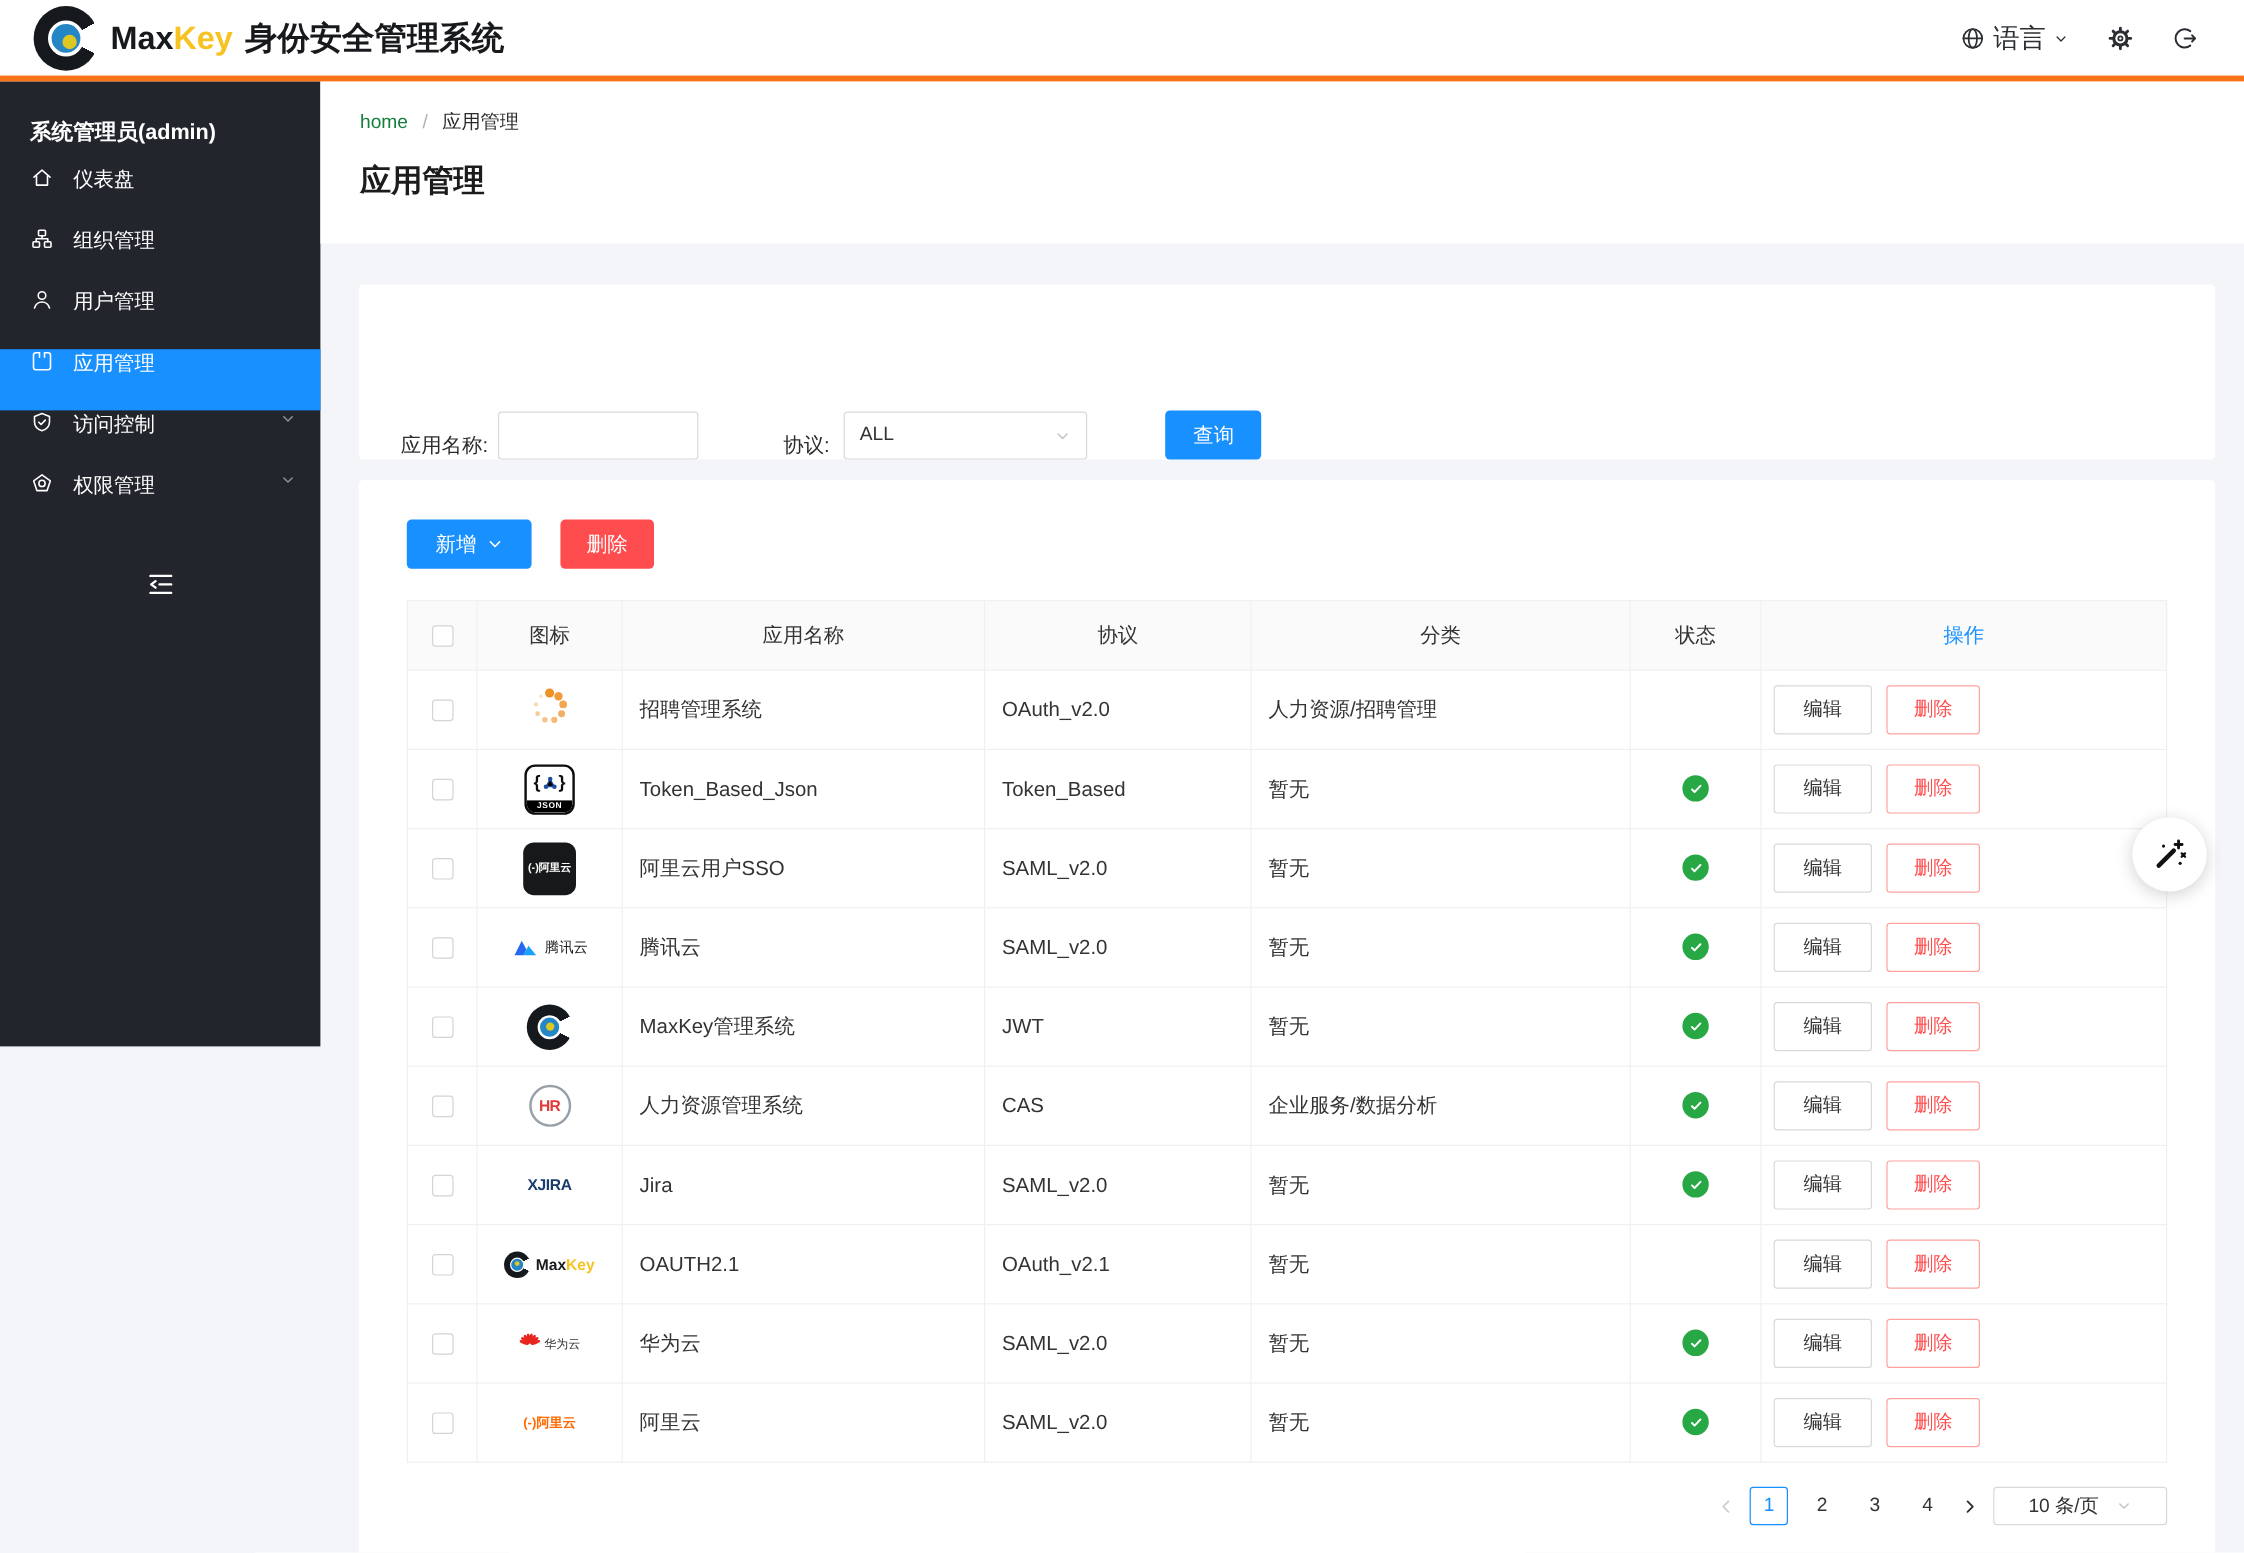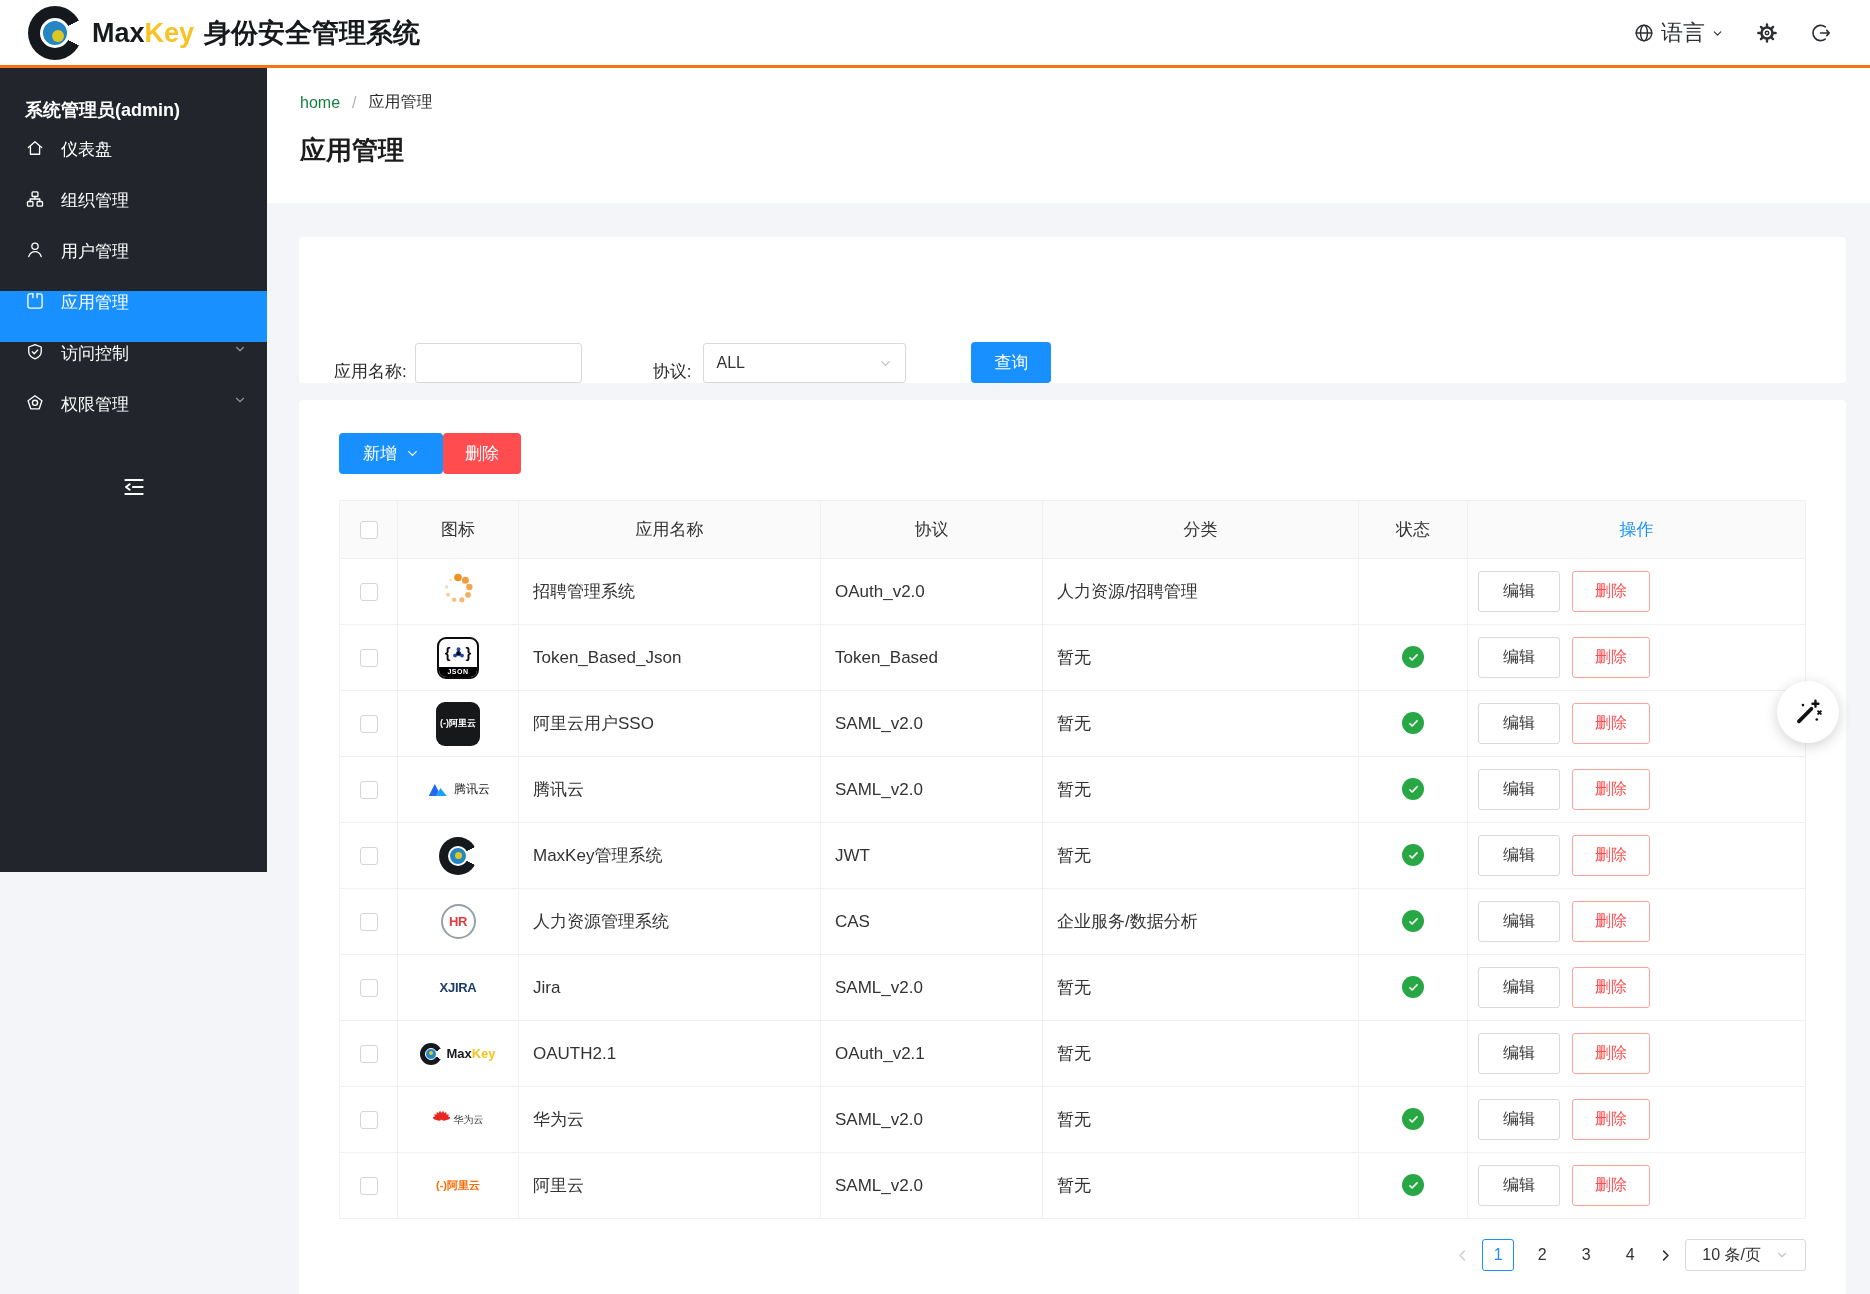--- a/index.html
+++ b/index.html
@@ -1,20 +1,20 @@
 <!DOCTYPE html>
 <html><head>
 <meta charset="utf-8">
 <style>
   * { margin:0; padding:0; box-sizing:border-box; }
   html,body { width:1870px; height:1294px; font-family:"Liberation Sans", sans-serif; }
   .app { width:1870px; height:1294px; position:relative; background:#f4f5f8; overflow:hidden; display:flex; flex-direction:column; }
 
   
-  .navbar { flex:0 0 68px; height:68px; background:#fff; display:flex; align-items:center; padding:0 38px 0 28px; border-bottom:3px solid #f97316; }
+  .navbar { flex:0 0 68px; height:68px; background:#fff; display:flex; align-items:center; padding:0 38px 0 28px; border-bottom:5px solid #f97316; }
   .brand { display:flex; align-items:center; }
   .logo-badge { width:54px; height:54px; border-radius:50%; position:relative; margin-right:10px;
      background:conic-gradient(#15181c 0 62deg, rgba(0,0,0,0) 62deg 118deg, #15181c 118deg 360deg); }
   .logo-badge .ring { position:absolute; left:12px; top:12px; width:30px; height:30px; border-radius:50%; background:#2586c6; border:3px solid #fff; }
   .logo-badge .core { position:absolute; left:9px; top:9px; width:12px; height:12px; border-radius:50%; background:#ddc723; }
   .brand-text { font-size:27px; font-weight:bold; color:#17191c; }
   .brand-text .gold { color:#f7c322; }
   .brand-text .suffix { margin-left:10px; }
   .nav-actions { margin-left:auto; display:flex; align-items:center; gap:32px; color:#2b2f33; }
   .nav-actions svg { width:22px; height:22px; }
@@ -52,21 +52,21 @@
   .f-label { font-size:17px; color:#2b2b2b; }
   .f-input { width:167px; height:40px; border:1px solid #d9d9d9; border-radius:3px; margin-left:8px; padding:0 10px; font-size:16px; outline:none; }
   .f-select { width:203px; height:40px; border:1px solid #d9d9d9; border-radius:3px; margin-left:12px; display:flex; align-items:center; padding:0 12px; font-size:16px; color:#333; cursor:pointer; }
   .f-select .caret { margin-left:auto; color:#c3c3c3; display:flex; }
   .f-select .caret svg { width:15px; height:15px; }
   .lbl-proto { margin-left:71px; }
   .btn { border:none; cursor:pointer; font-family:inherit; }
   .btn-primary { background:#1890ff; color:#fff; font-size:17px; border-radius:4px; height:41px; }
   .btn-search { width:80px; margin-left:65px; }
   .table-card { margin-top:17px; padding:33px 40px 0 40px; min-height:894px; }
-  .toolbar { display:flex; }
+  .toolbar { display:flex; gap:24px; }
   .btn-add { width:104px; display:flex; align-items:center; justify-content:center; gap:9px; }
   .btn-add svg { width:13px; height:13px; }
   .btn-danger { background:#ff4d4f; color:#fff; font-size:17px; border-radius:4px; height:41px; width:78px; }
 
   
   table { margin-top:26px; width:100%; border-collapse:collapse; table-layout:fixed; }
   th { height:58px; background:#fafafa; font-weight:normal; font-size:17px; color:#333; border:1px solid #f0f0f0; text-align:center; }
   th.op-head { color:#1890ff; }
   td { height:66px; border:1px solid #f0f0f0; font-size:17px; color:#333; padding:0 14px; background:#fff; }
   .c-check, .c-icon, .c-status { text-align:center; }
@@ -104,21 +104,21 @@
   .aliyun-orange { color:#ff6a00; font-size:11px; font-weight:bold; white-space:nowrap; }
   .spinner svg { width:38px; height:38px; }
 
   
   .pagination { display:flex; justify-content:flex-end; align-items:center; gap:12px; margin-top:20px; padding-bottom:26px; }
   .pg-item { min-width:32px; height:32px; display:flex; align-items:center; justify-content:center; font-size:16px; color:#333; border-radius:3px; cursor:pointer; }
   .pg-item.current { border:1px solid #1890ff; color:#1890ff; background:#fff; }
   .pg-nav { color:#2b2b2b; display:flex; }
   .pg-nav svg { width:15px; height:15px; }
   .pg-nav.disabled { color:#cfcfcf; }
-  .pg-size { height:32px; border:1px solid #d9d9d9; border-radius:3px; display:flex; align-items:center; gap:14px; padding:0 16px; font-size:16px; color:#333; cursor:pointer; }
+  .pg-size { height:32px; border:1px solid #d9d9d9; border-radius:3px; display:flex; align-items:center; gap:14px; padding:0 28px; font-size:16px; color:#333; cursor:pointer; }
   .pg-size .caret { color:#c3c3c3; display:flex; }
   .pg-size .caret svg { width:14px; height:14px; }
 
   
   .fab { position:absolute; left:1777px; top:681px; width:62px; height:62px; border-radius:50%; background:#fff; border:none;
          box-shadow:0 3px 14px rgba(0,0,0,.18); display:flex; align-items:center; justify-content:center; cursor:pointer; }
   .fab svg { width:32px; height:32px; }
 </style>
 </head>
 <body>

